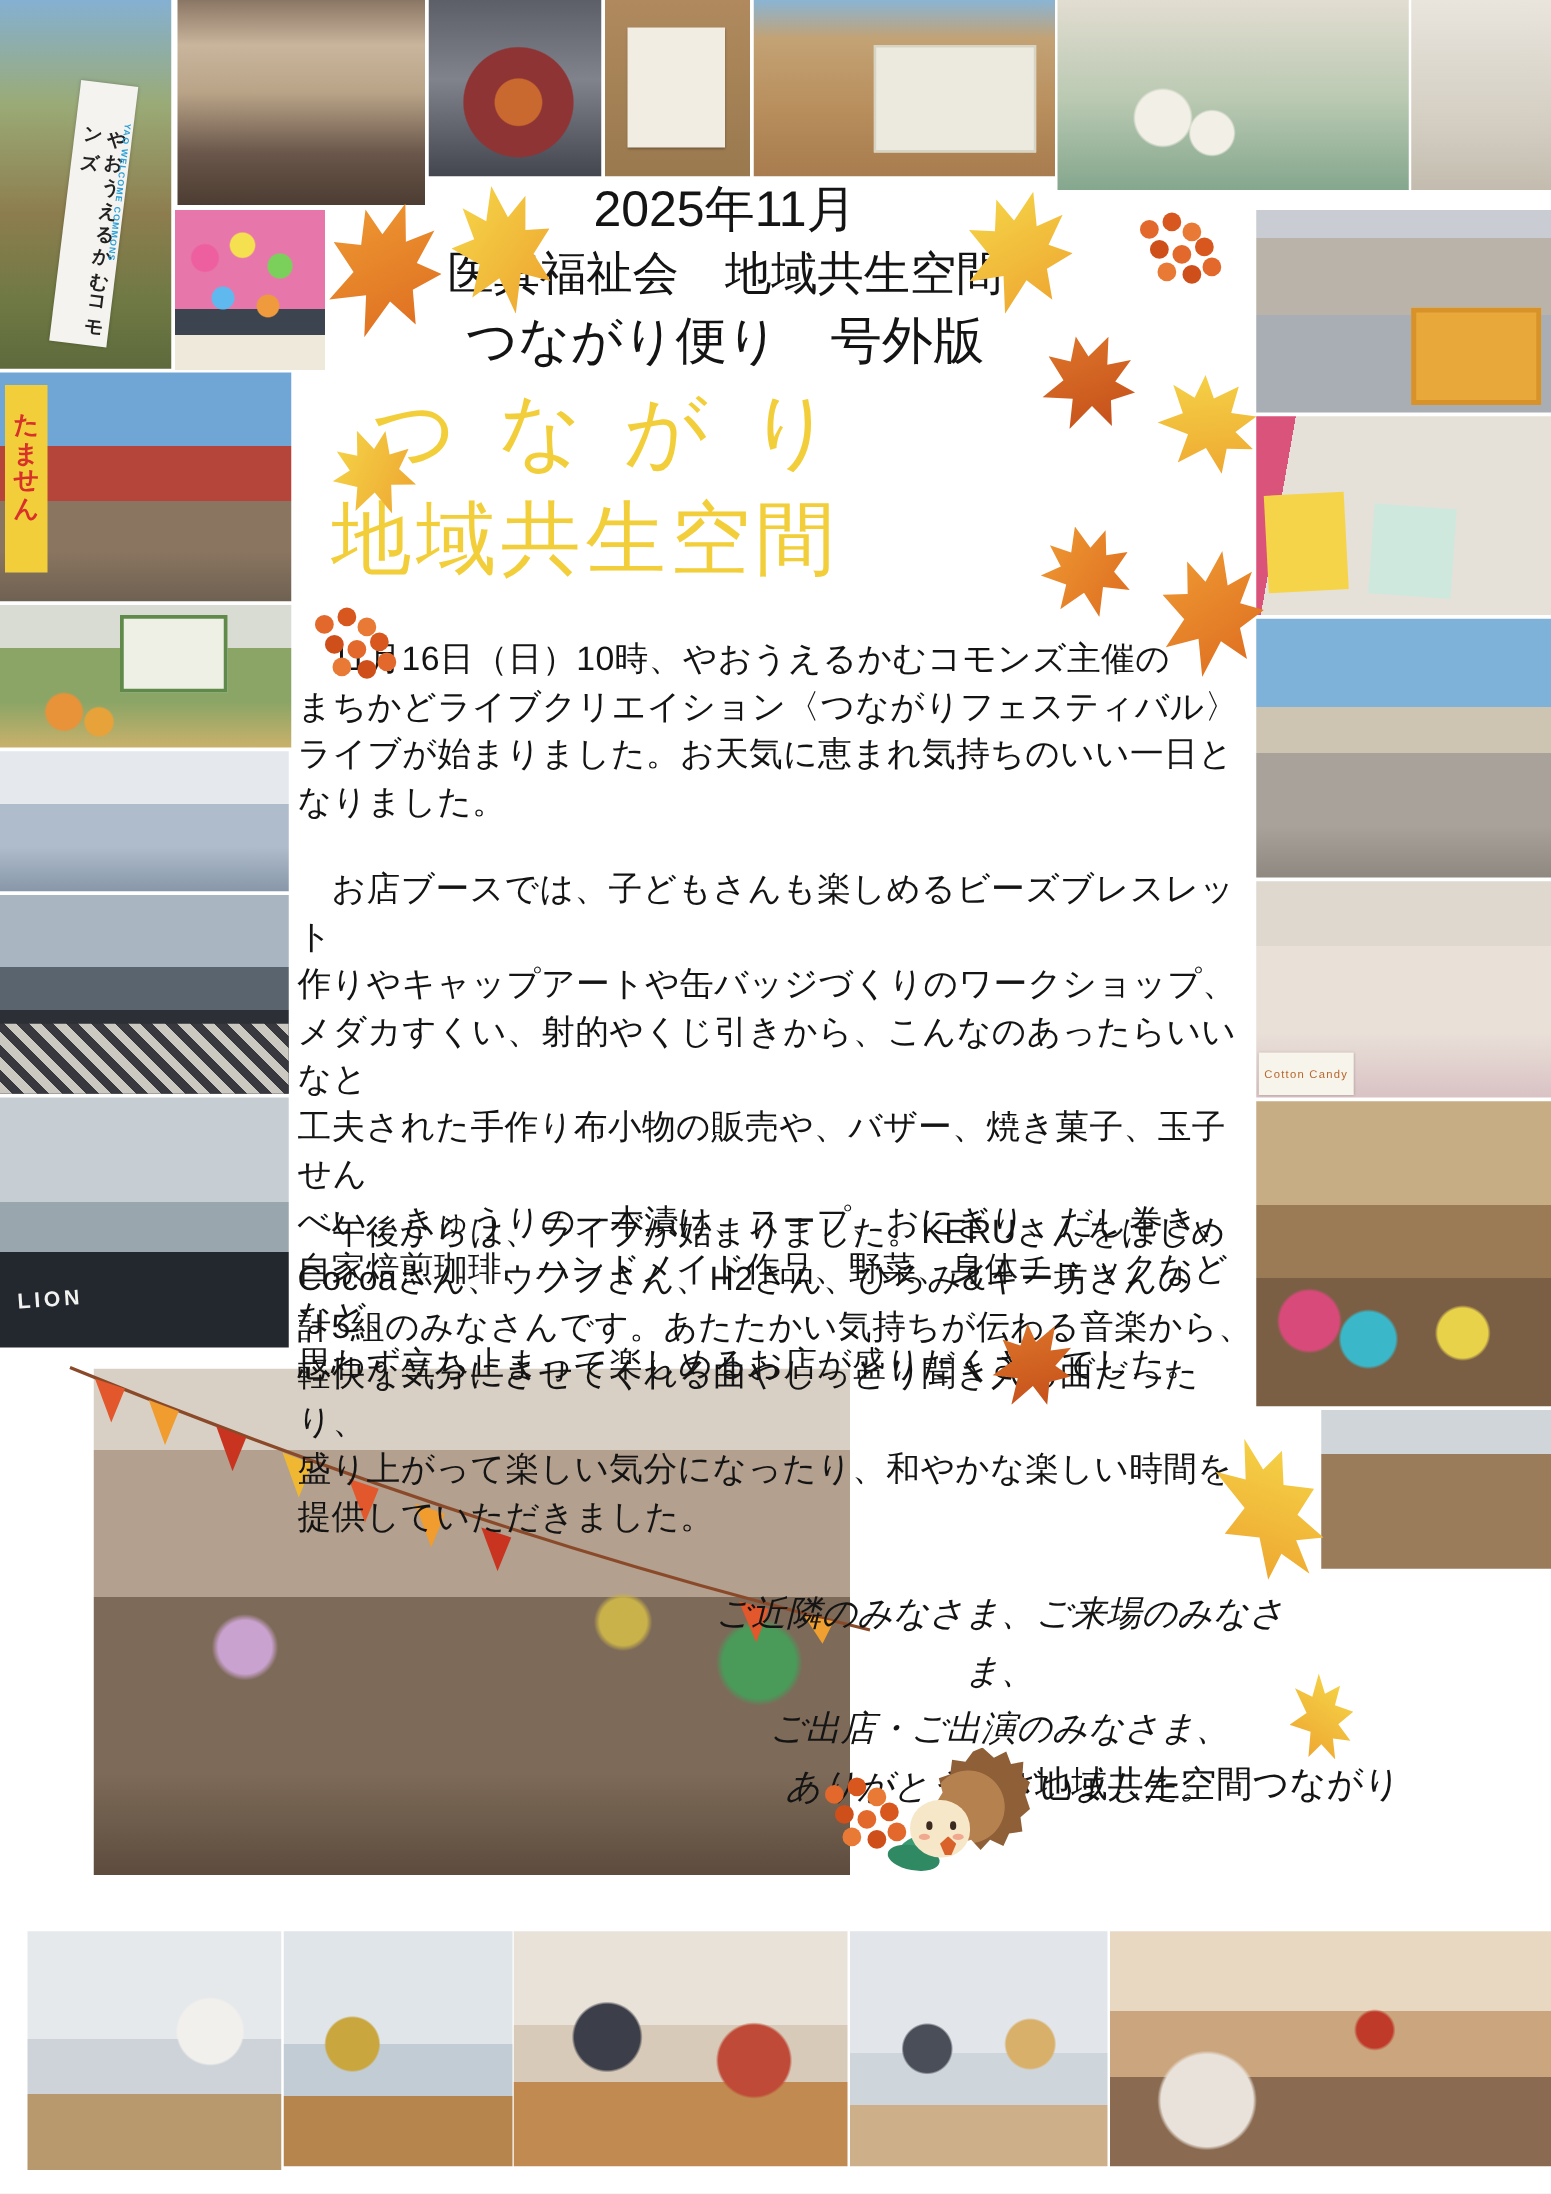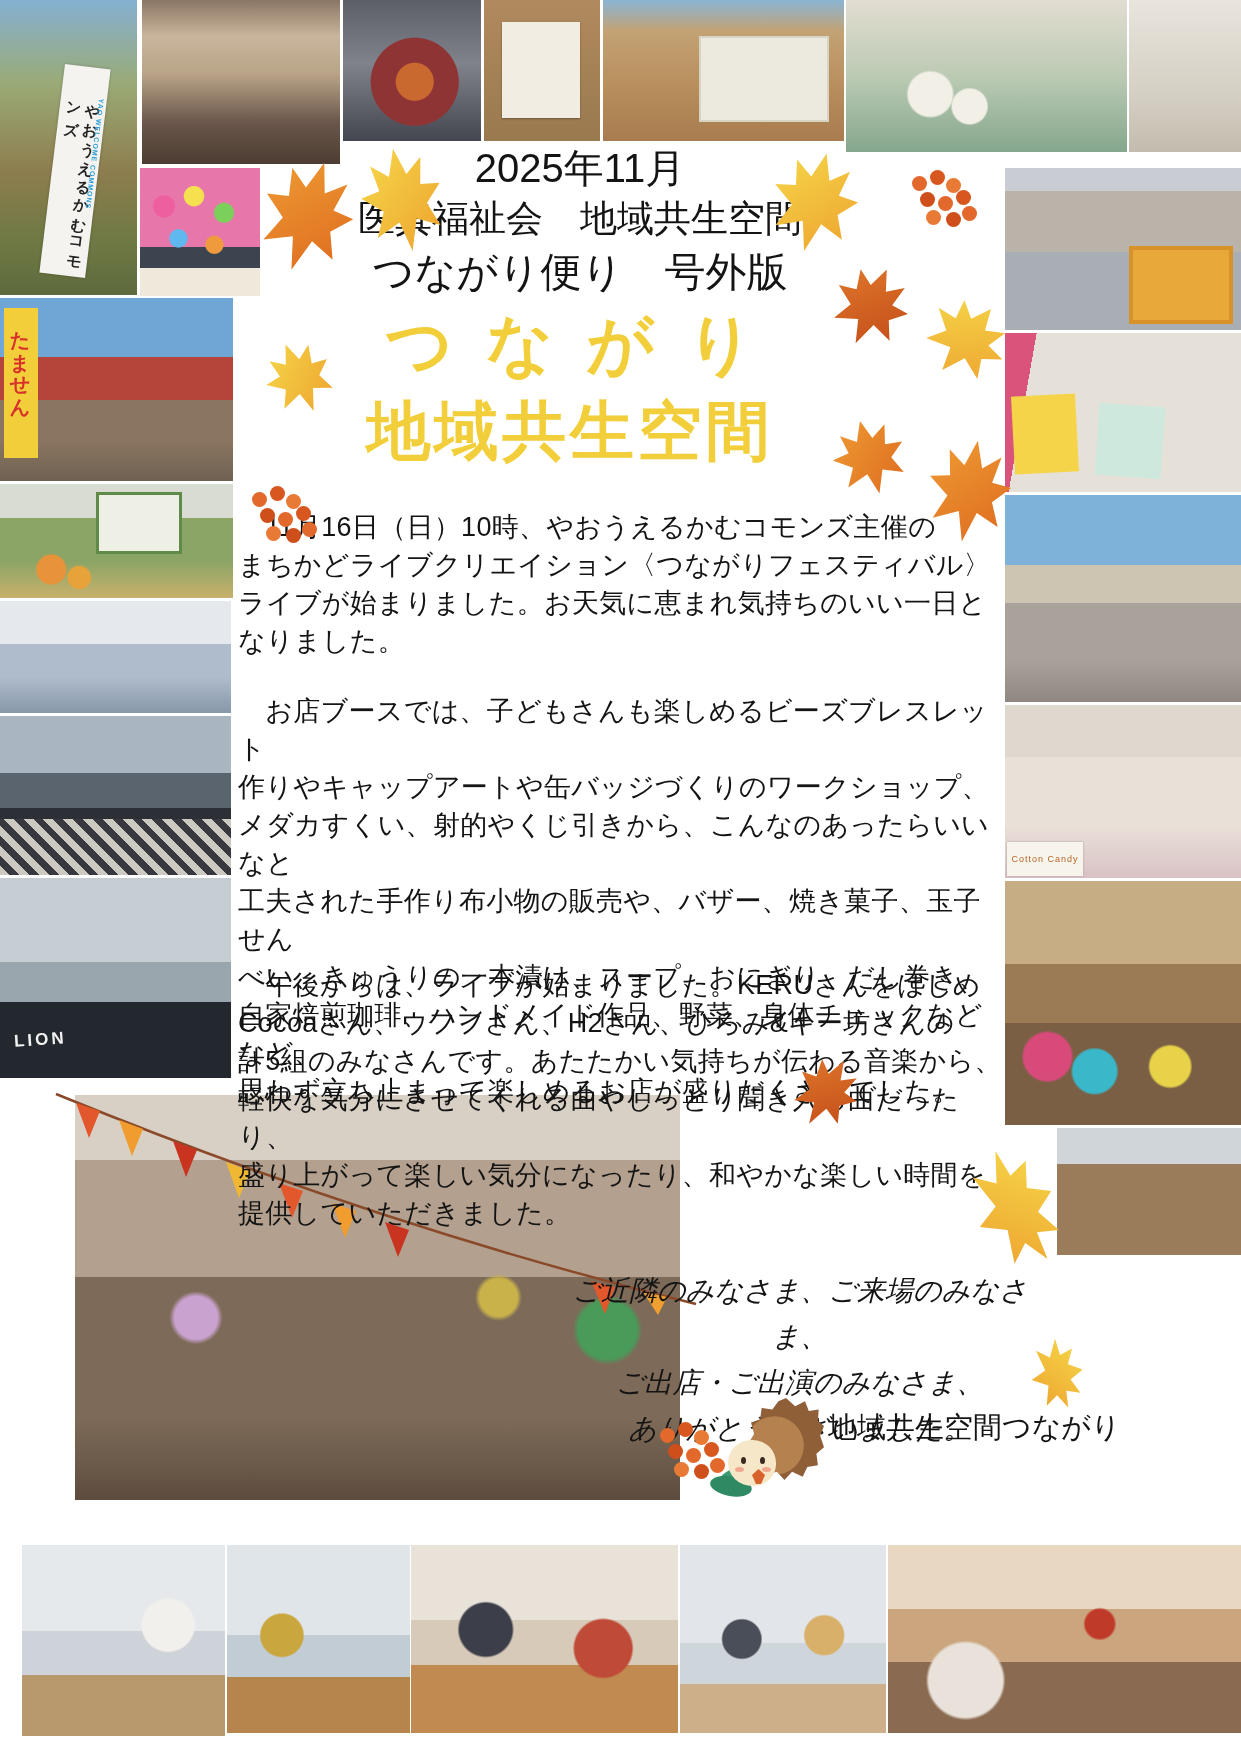--- a/index.html
+++ b/index.html
@@ -104,21 +104,21 @@
     linear-gradient(180deg,#e2e6ea 0 52%,#cfd6db 52% 74%,#cdb089 74% 100%);}
   .ph-live5{left:888px;top:1545px;width:353px;height:188px;
     background:radial-gradient(circle at 22% 72%,#e9e2da 0 12%,transparent 13%),
     radial-gradient(circle at 60% 42%,#c03a2a 0 6%,transparent 7%),
     linear-gradient(180deg,#e8d8c2 0 34%,#caa57e 34% 62%,#8a6a50 62% 100%);}
   
   .header-block{position:absolute;left:300px;top:142px;width:560px;text-align:center;}
   .h-date{font-size:40px;font-weight:500;line-height:52px;}
   .h-org{font-size:37px;font-weight:500;line-height:50px;}
   .h-news{font-size:41px;font-weight:500;line-height:56px;}
-  .title-block{position:absolute;left:265px;top:296px;width:610px;text-align:center;color:#f2cf3a;font-weight:bold;}
+  .title-block{position:absolute;left:265px;top:296px;width:610px;color:#f2cf3a;font-weight:normal;}
   .t1{font-size:66px;line-height:96px;letter-spacing:0.5em;margin-left:0.5em;}
   .t2{font-size:64px;line-height:78px;letter-spacing:0.06em;}
   .para{position:absolute;left:238px;width:765px;font-size:27px;line-height:38px;white-space:pre-line;letter-spacing:0.3px;}
   .p1{top:508px;}
   .p2{top:692px;}
   .p3{top:966px;}
   .thanks{position:absolute;left:565px;top:1268px;width:470px;text-align:center;font-size:28px;line-height:46px;white-space:pre-line;font-style:italic;}
   .credit{position:absolute;left:828px;top:1408px;font-size:29px;}
   
   .leaf{position:absolute;

